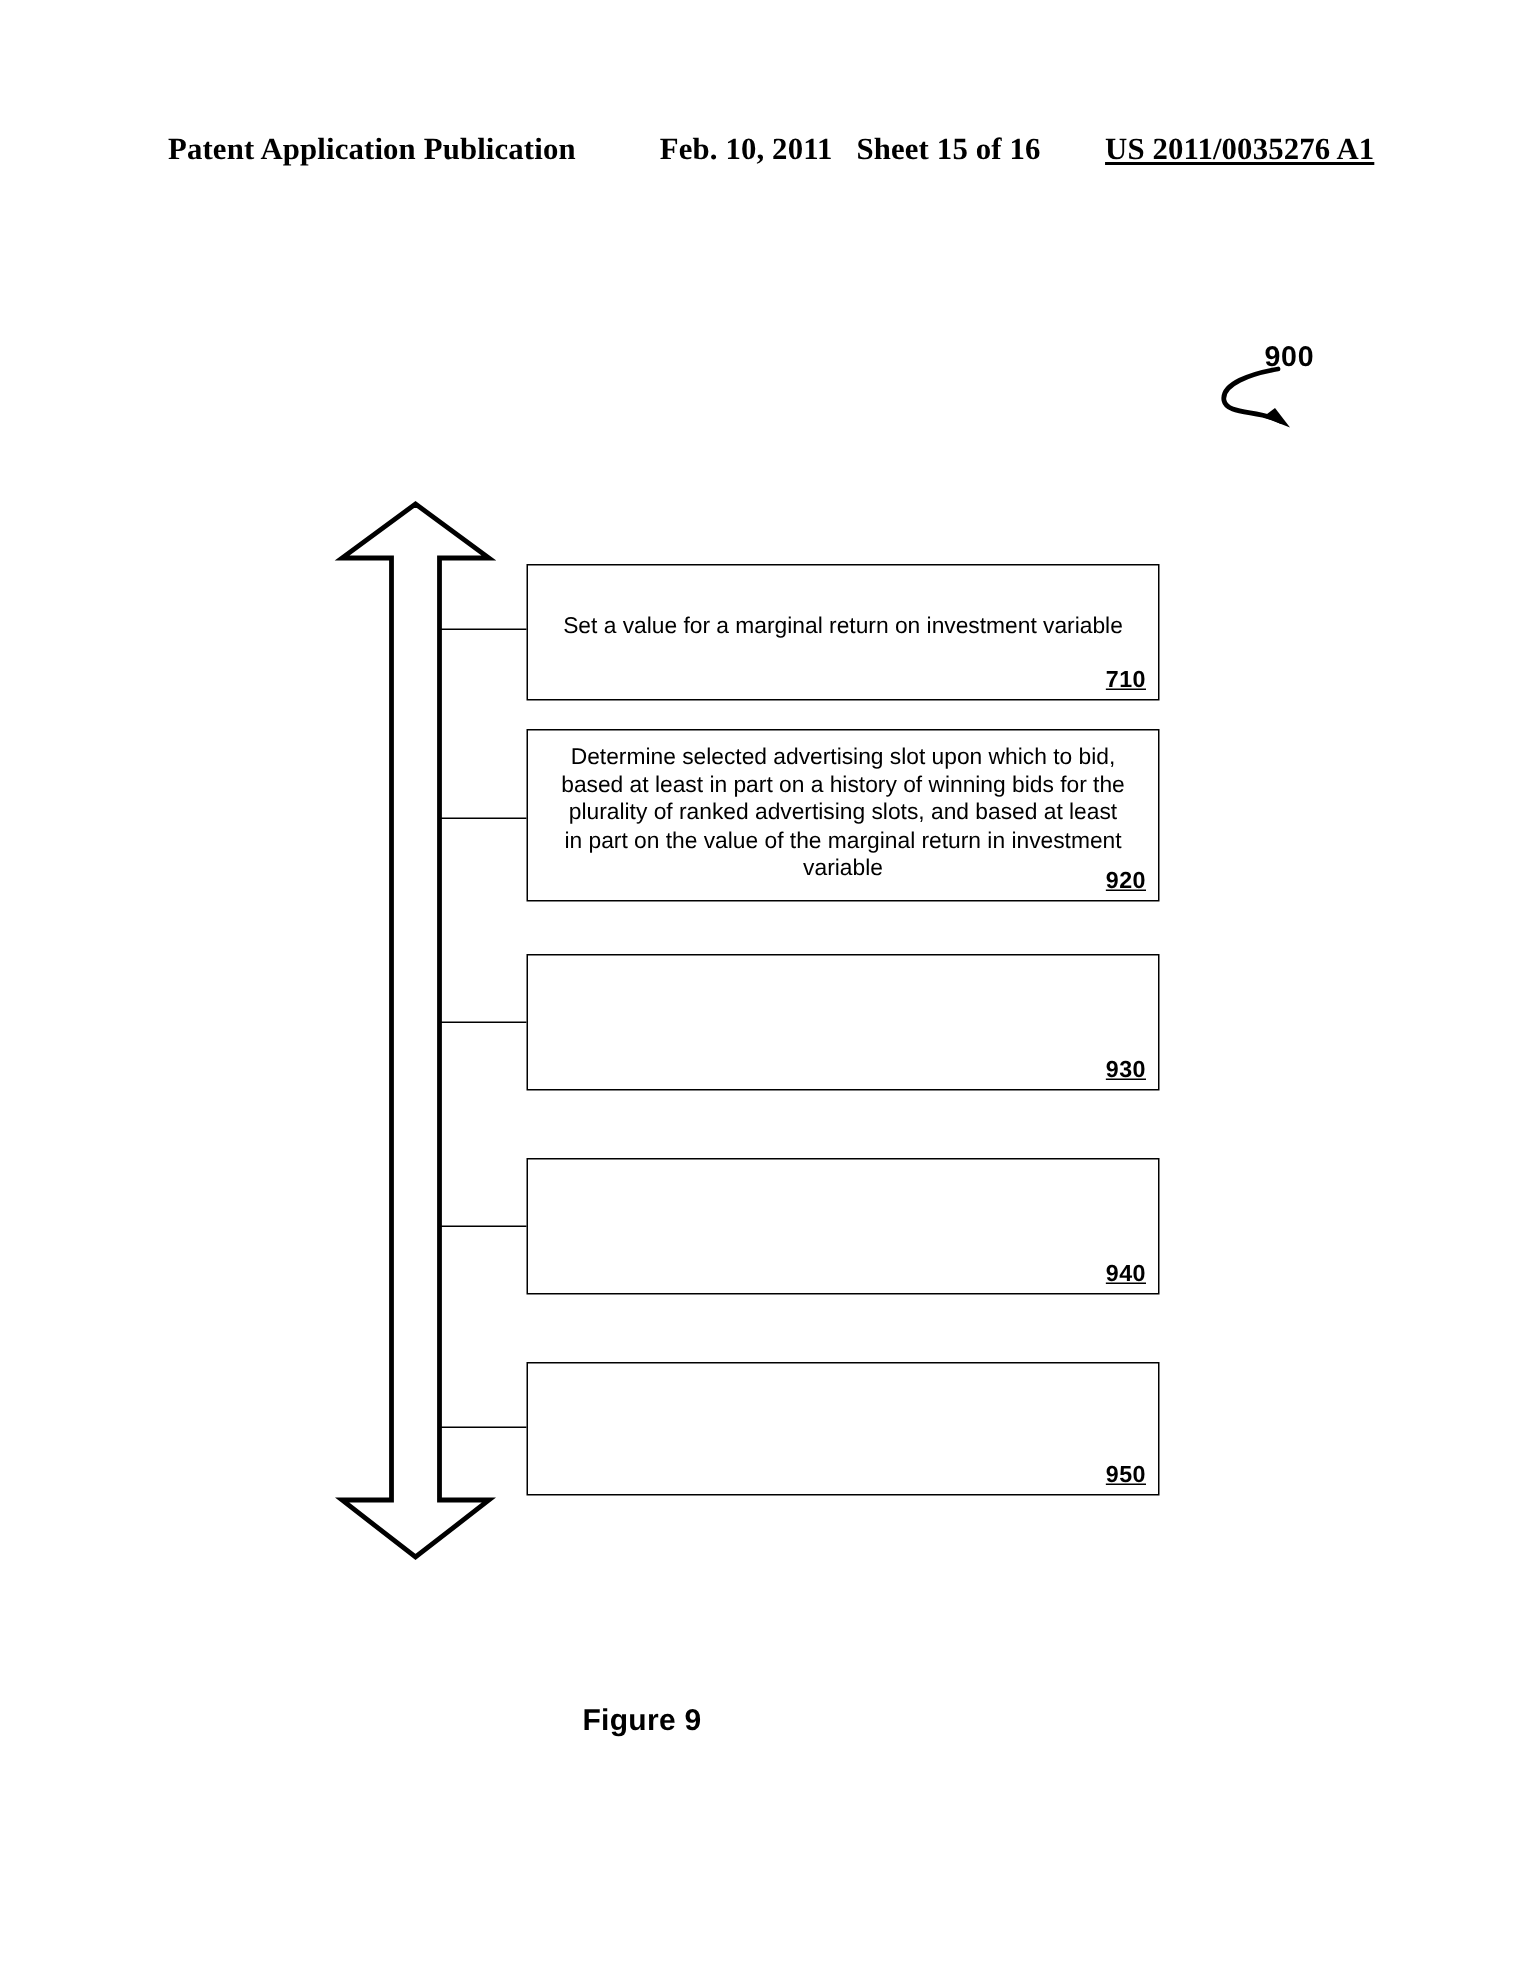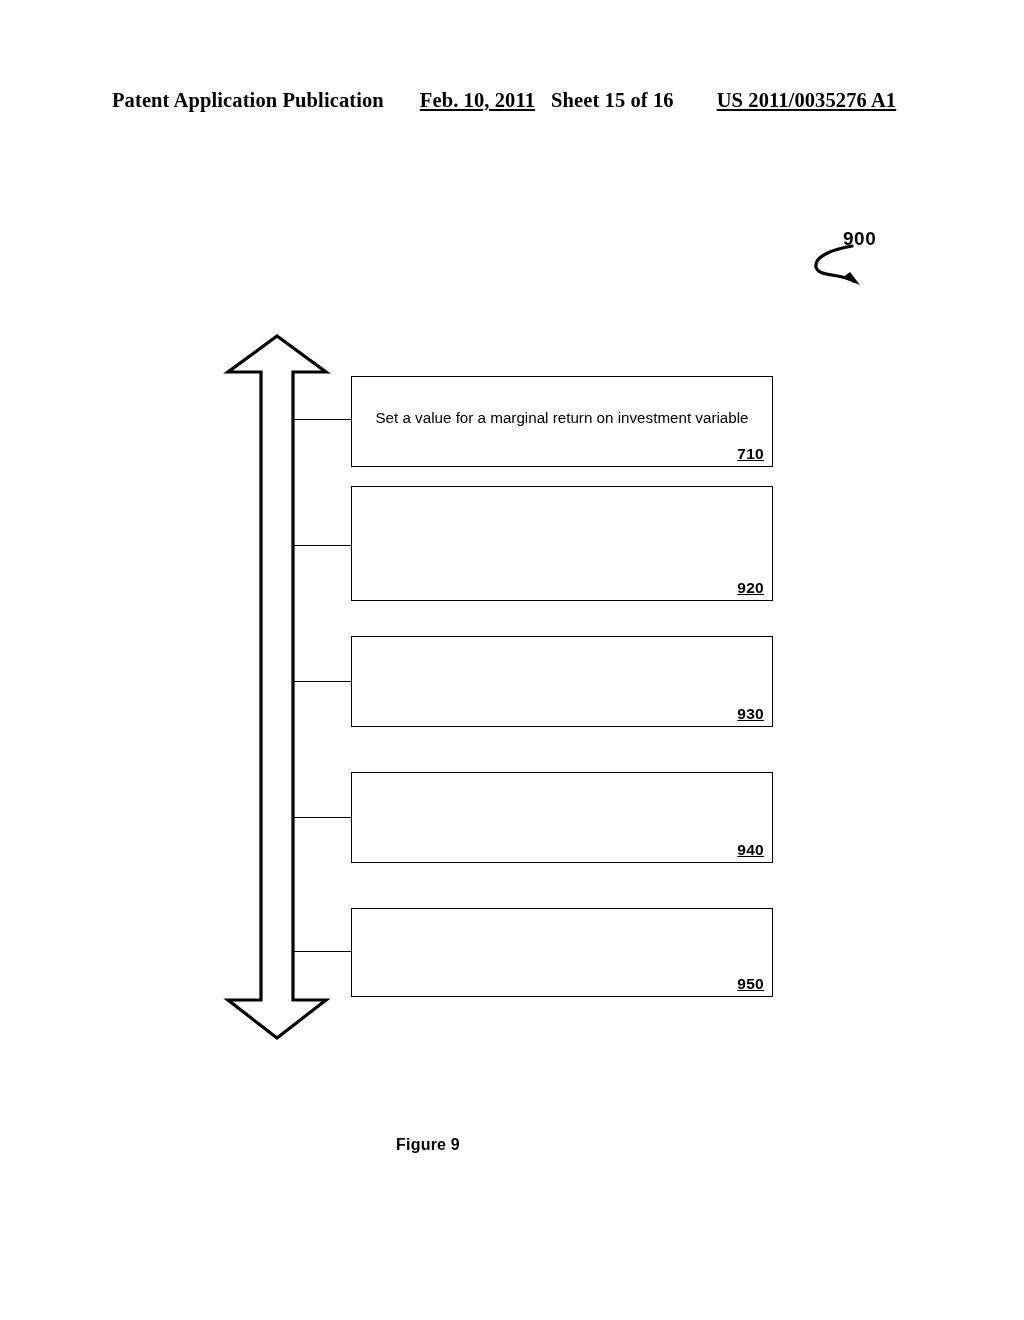--- a/index.html
+++ b/index.html
@@ -25,21 +25,21 @@
     height: 26px;
     font-family: "Liberation Serif", serif;
     font-weight: bold;
     font-size: 20.5px;
     letter-spacing: 0.1px;
     white-space: nowrap;
     display: flex;
     align-items: flex-end;
   }
   .hdr-pub     { }
-  .hdr-date    { margin-left: 36px; text-decoration: underline; }
+  .hdr-date    { margin-left: 56px; }
   .hdr-sheet   { margin-left: 16px; }
   .hdr-patno   { margin-left: 43px; text-decoration: underline; }
 
   
   .ref-900 {
     position: absolute;
     left: 843px;
     top: 228px;
     font-family: "Liberation Sans", sans-serif;
     font-weight: bold;
@@ -124,21 +124,21 @@
 
   
   .figure-caption {
     position: absolute;
     left: 0;
     top: 1136px;
     width: 856px;
     text-align: center;
     font-family: "Liberation Sans", sans-serif;
     font-weight: bold;
-    font-size: 16px;
+    font-size: 20px;
     letter-spacing: 0.2px;
   }
 </style>
 </head>
 <body>
 
 <div class="page-header">
   <span class="hdr-pub">Patent Application Publication</span>
   <span class="hdr-date">Feb. 10, 2011</span>
   <span class="hdr-sheet">Sheet 15 of 16</span>
@@ -170,20 +170,25 @@
 <div class="connector" id="conn-930"></div>
 <div class="connector" id="conn-940"></div>
 <div class="connector" id="conn-950"></div>
 
 <div class="step-box" id="box-910">
   <div class="step-text">Set a value for a marginal return on investment variable</div>
   <div class="step-num">710</div>
 </div>
 
 <div class="step-box" id="box-920">
+  <div class="step-text">Determine selected advertising slot upon which to bid,
+based at least in part on a history of winning bids for the
+plurality of ranked advertising slots, and based at least
+in part on the value of the marginal return in investment
+variable</div>
   <div class="step-num">920</div>
 </div>
 
 <div class="step-box" id="box-930">
   <div class="step-num">930</div>
 </div>
 
 <div class="step-box" id="box-940">
   <div class="step-num">940</div>
 </div>

